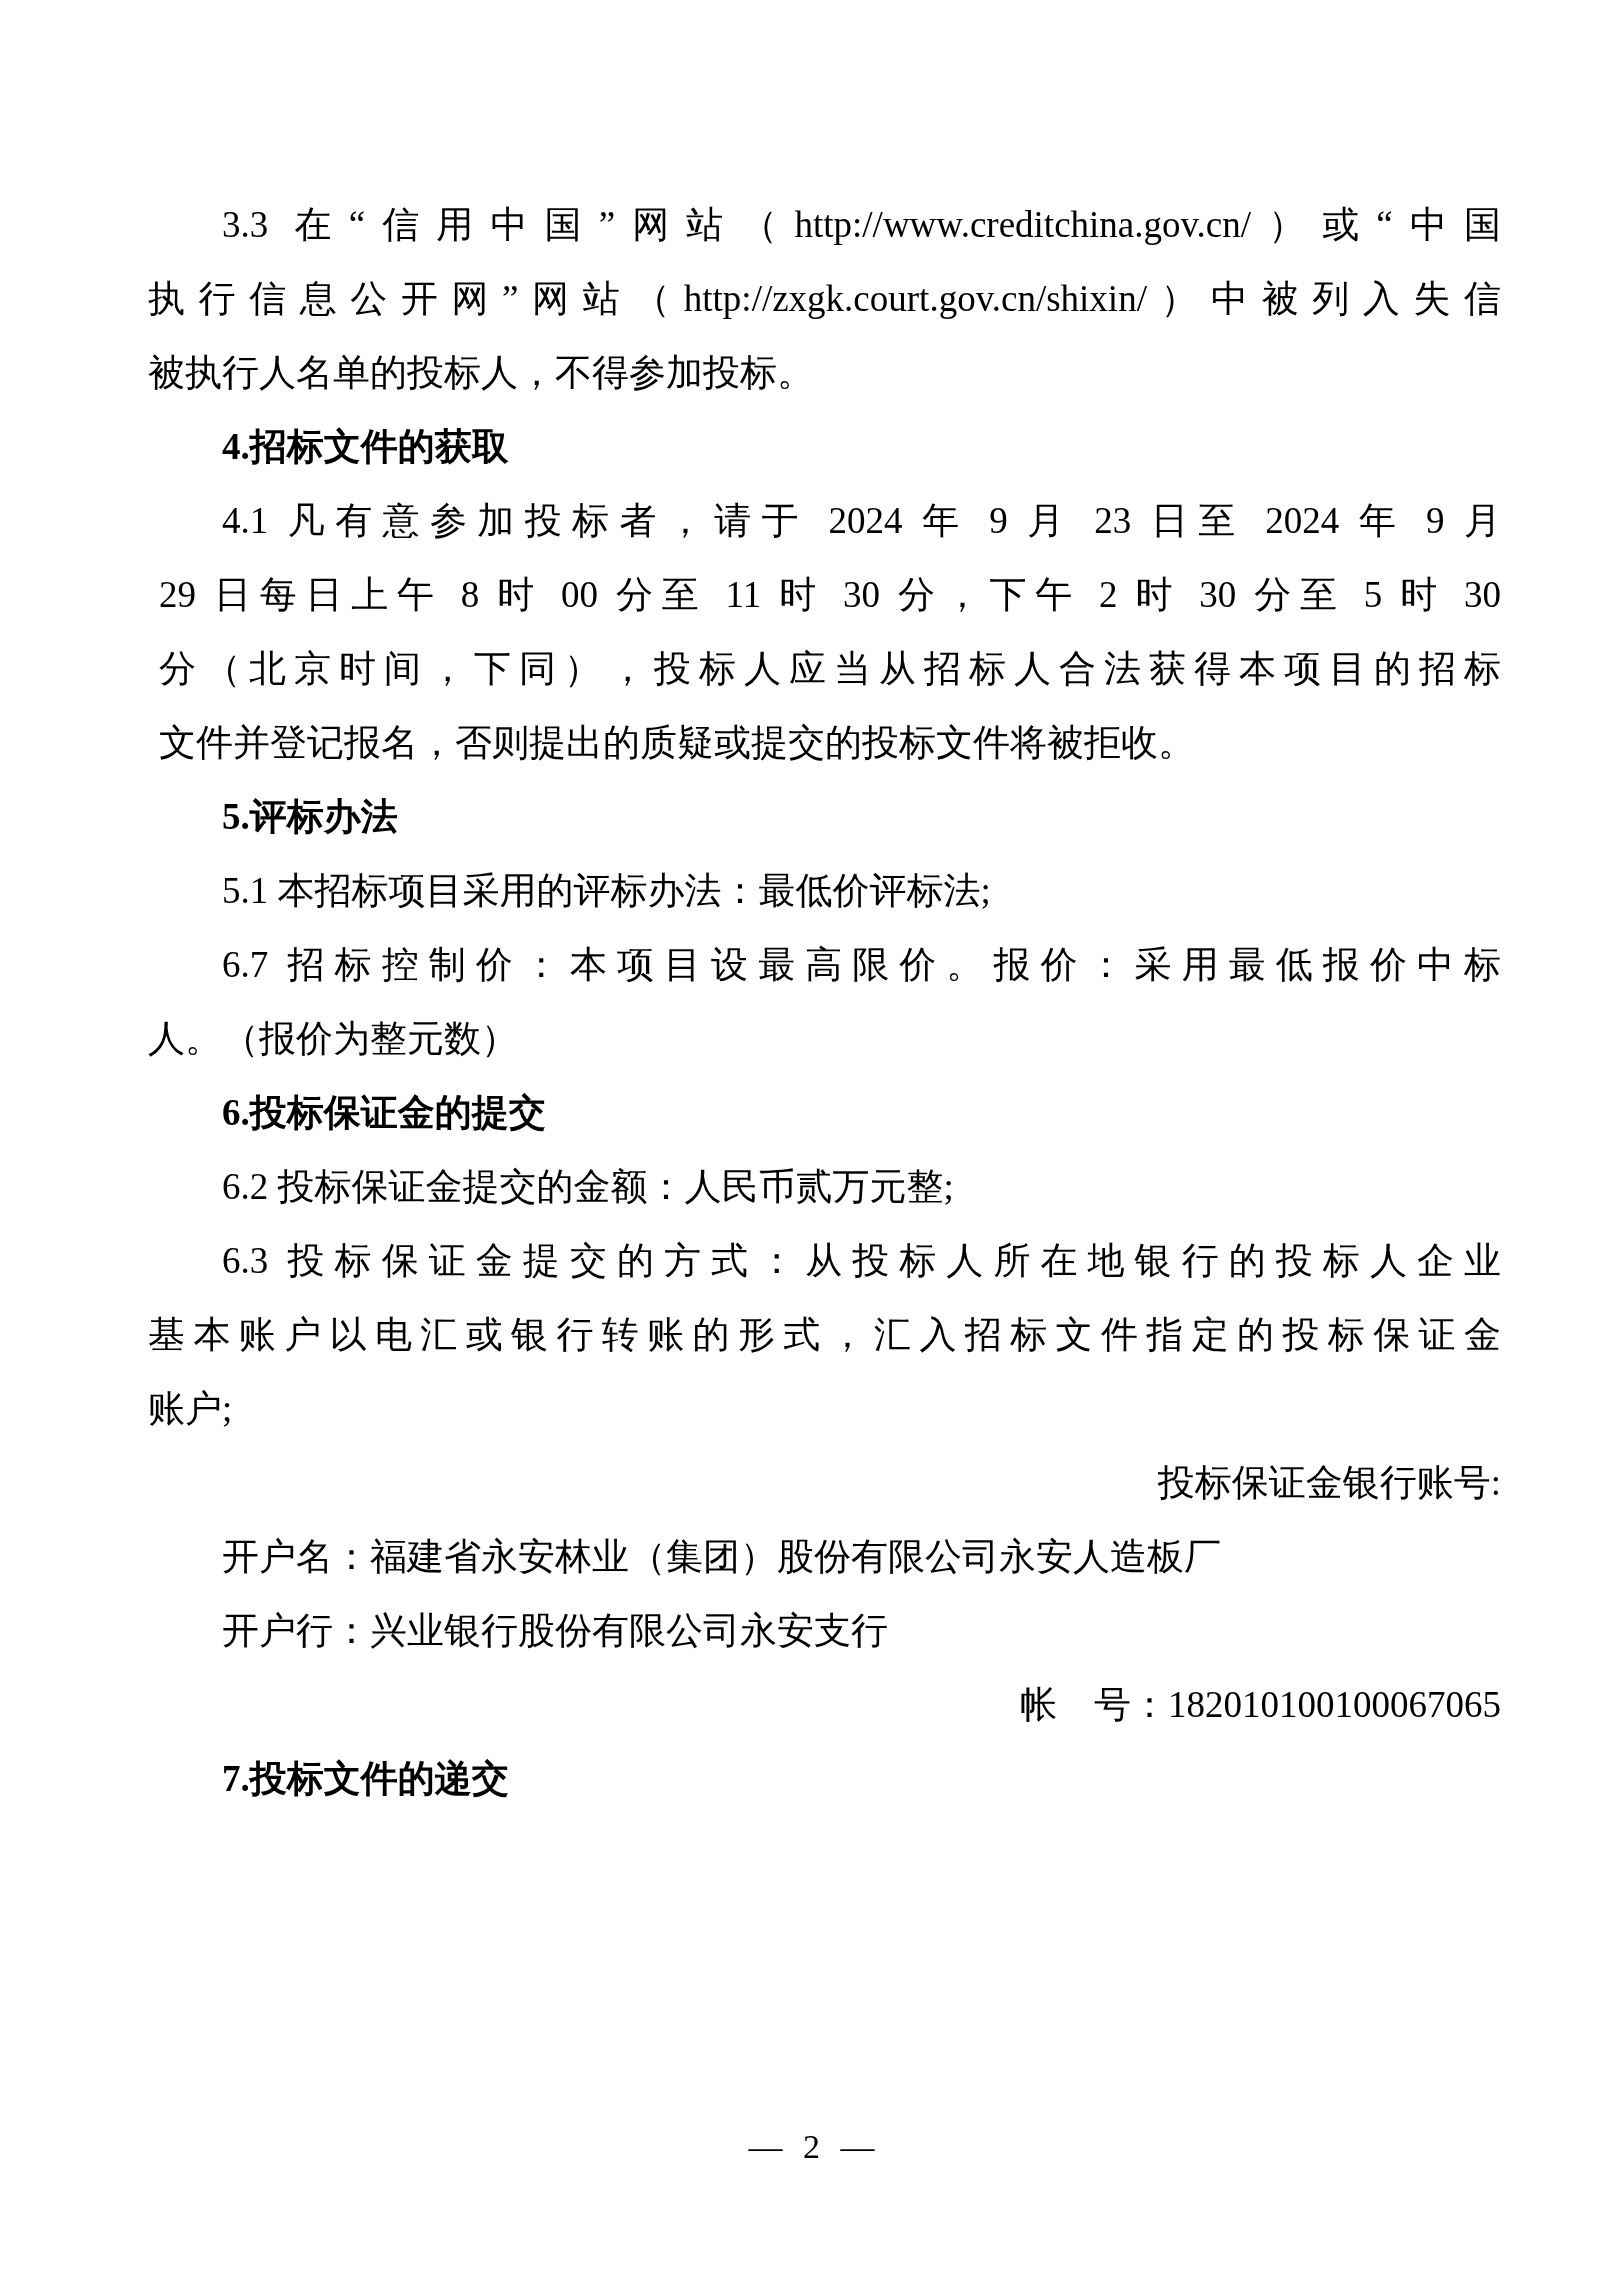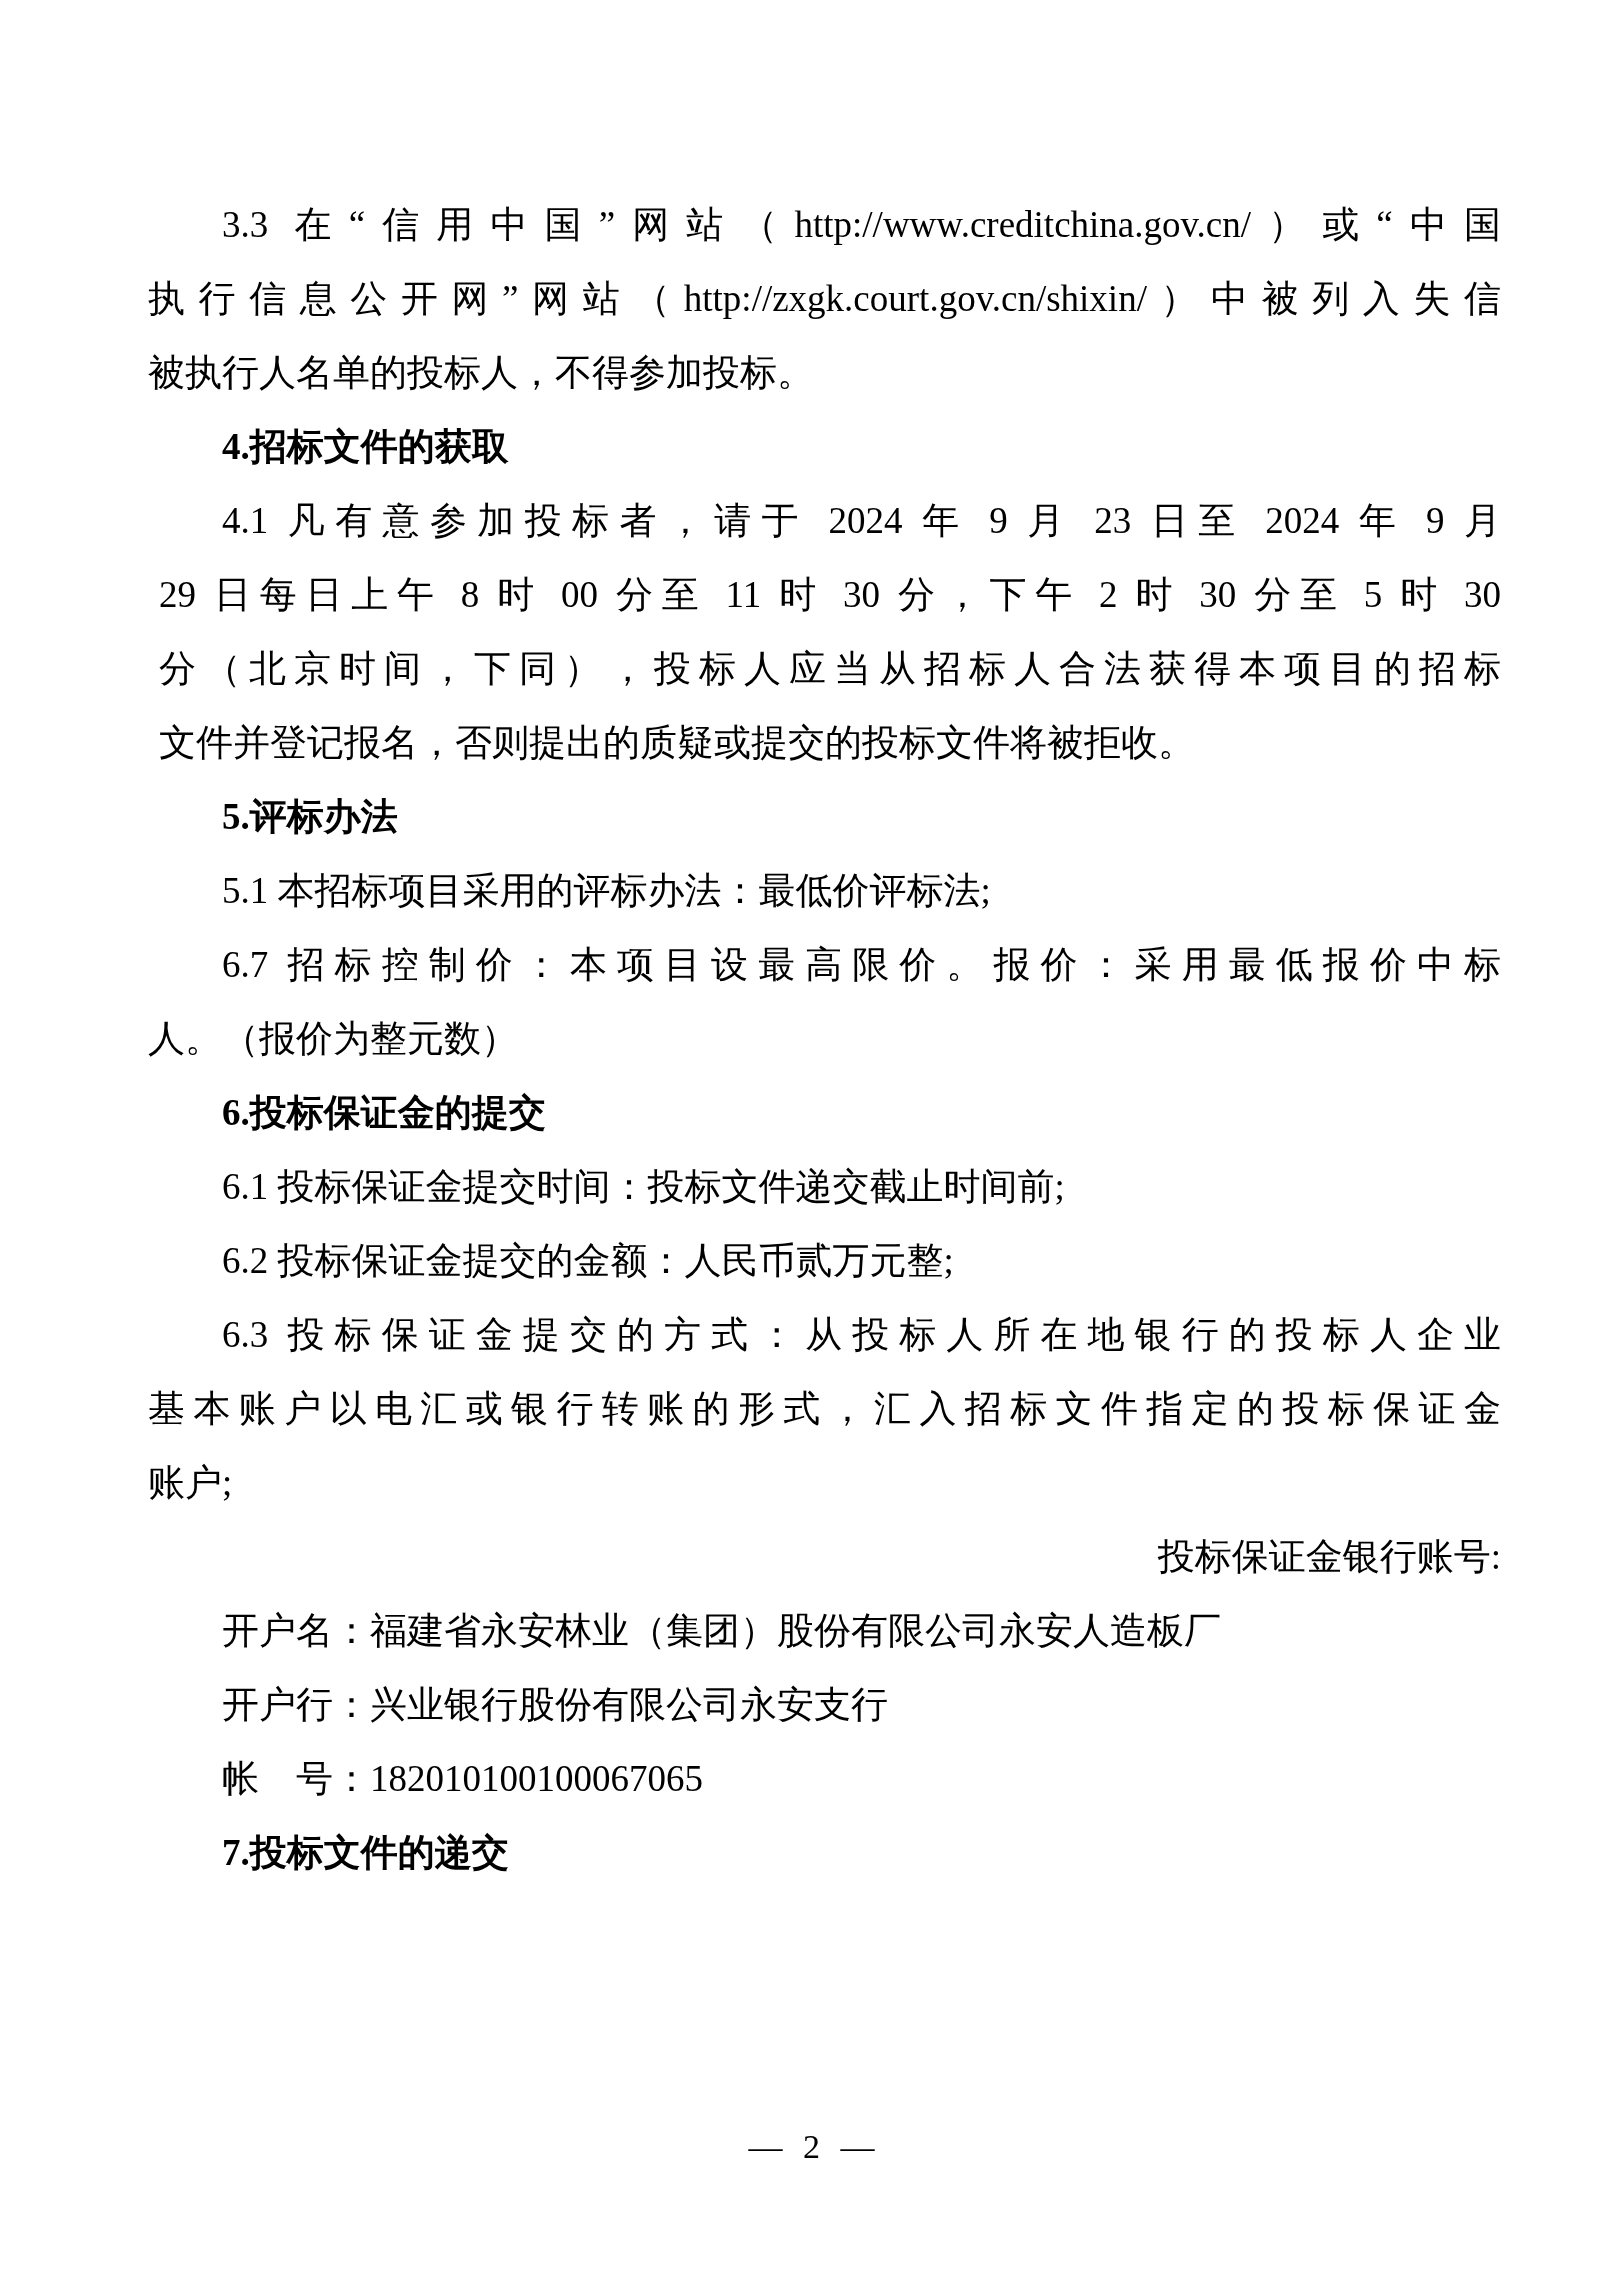--- a/index.html
+++ b/index.html
@@ -60,26 +60,25 @@
       <div class="line bold" style="padding-left: 2em;">4.招标文件的获取</div>
       <div class="line fill" style="padding-left: 2em;">4.1 凡有意参加投标者，请于 2024 年 9 月 23 日至 2024 年 9 月</div>
       <div class="line fill" style="padding-left: 0.3em;">29 日每日上午 8 时 00 分至 11 时 30 分，下午 2 时 30 分至 5 时 30</div>
       <div class="line fill" style="padding-left: 0.3em;">分（北京时间，下同），投标人应当从招标人合法获得本项目的招标</div>
       <div class="line" style="padding-left: 0.3em;">文件并登记报名，否则提出的质疑或提交的投标文件将被拒收。</div>
       <div class="line bold" style="padding-left: 2em;">5.评标办法</div>
       <div class="line" style="padding-left: 2em;">5.1 本招标项目采用的评标办法：最低价评标法;</div>
       <div class="line fill" style="padding-left: 2em;">6.7 招标控制价：本项目设最高限价。报价：采用最低报价中标</div>
       <div class="line">人。（报价为整元数）</div>
       <div class="line bold" style="padding-left: 2em;">6.投标保证金的提交</div>
-      <div class="line" style="padding-left: 2em;">6.1 投标保证金提交时间：投标文件递交截止时间前;</div>
       <div class="line" style="padding-left: 2em;">6.2 投标保证金提交的金额：人民币贰万元整;</div>
       <div class="line fill" style="padding-left: 2em;">6.3 投标保证金提交的方式：从投标人所在地银行的投标人企业</div>
       <div class="line fill">基本账户以电汇或银行转账的形式，汇入招标文件指定的投标保证金</div>
       <div class="line">账户;</div>
       <div class="line" style="padding-left: 2em; text-align: right;">投标保证金银行账号:</div>
       <div class="line" style="padding-left: 2em;">开户名：福建省永安林业（集团）股份有限公司永安人造板厂</div>
       <div class="line" style="padding-left: 2em;">开户行：兴业银行股份有限公司永安支行</div>
-      <div class="line" style="padding-left: 2em;">帐　号：182010100100067065</div>
+      <div class="line" style="padding-left: 2em; text-align: right;">帐　号：182010100100067065</div>
       <div class="line bold" style="padding-left: 2em;">7.投标文件的递交</div>
     </div>
   <div class="footer">— 2 —</div>
 </div>
 
 
 </body></html>

